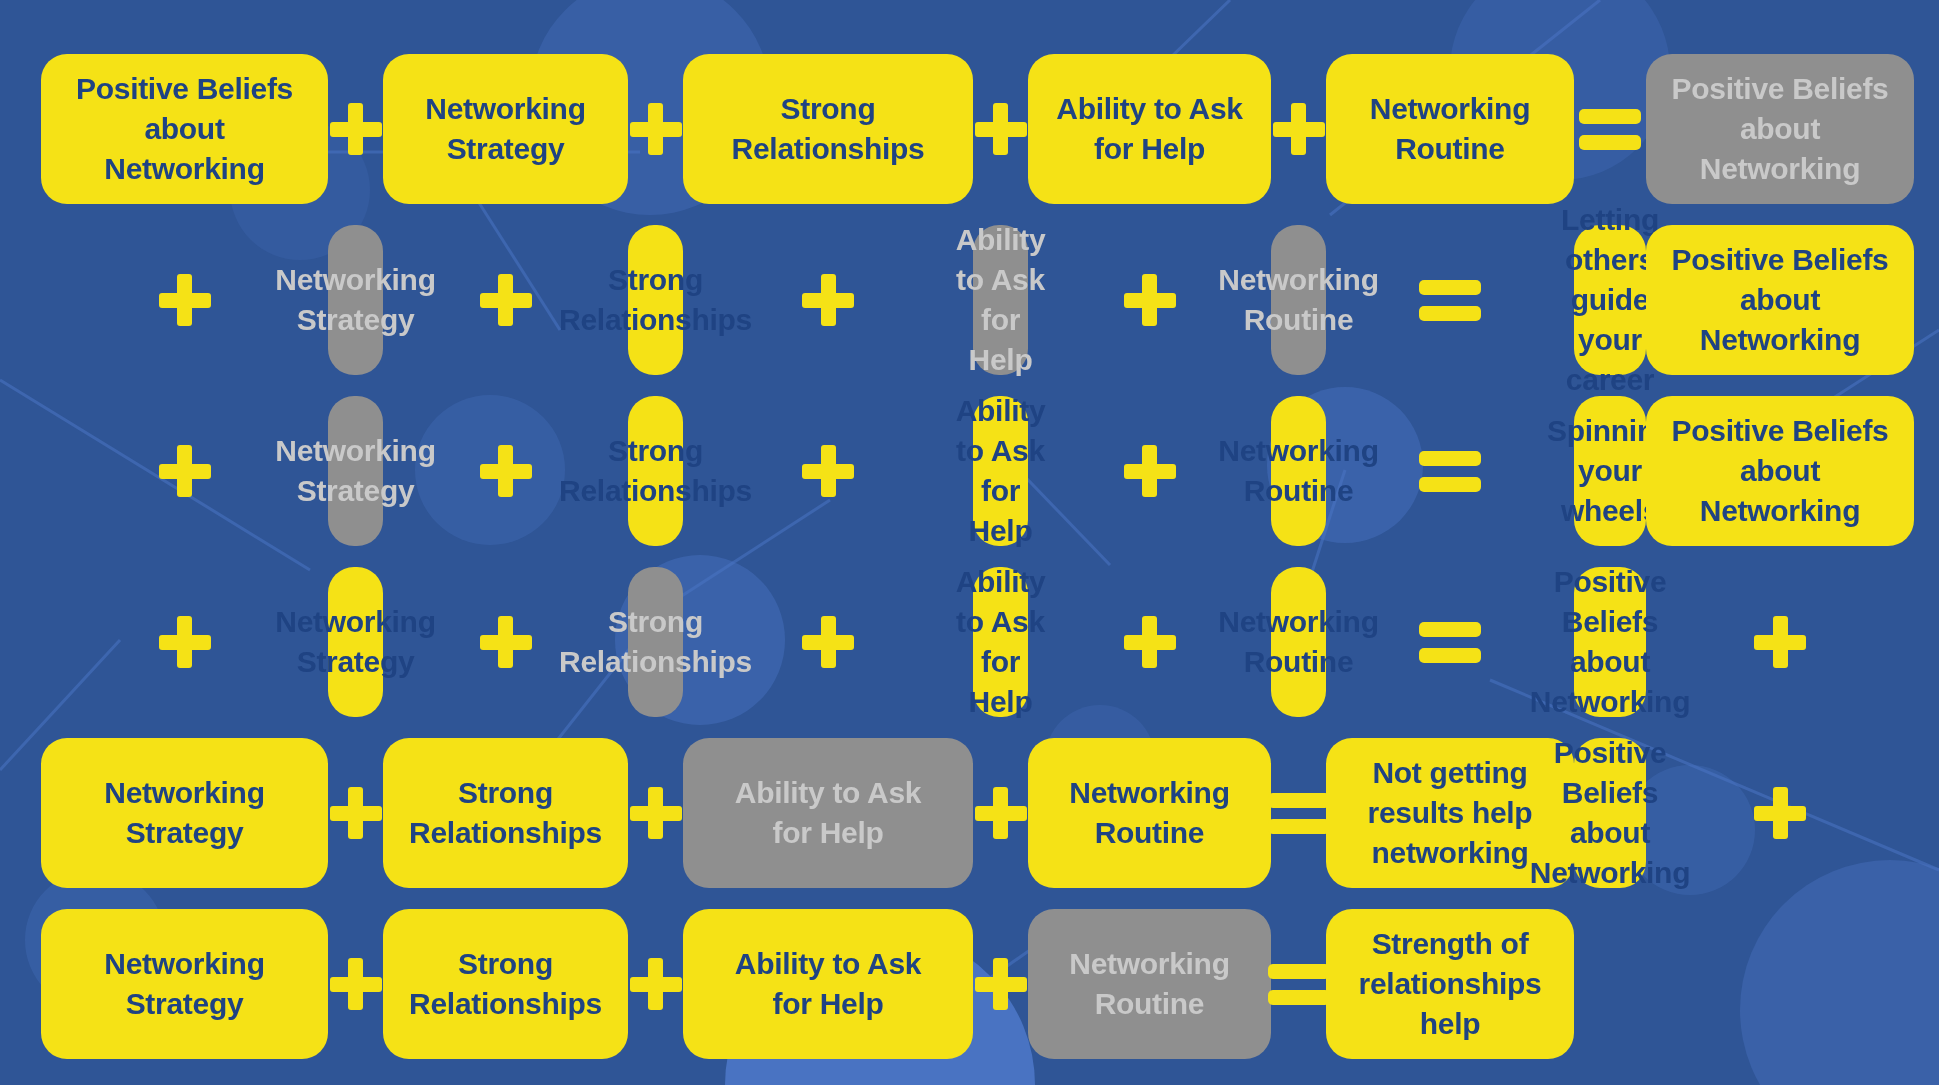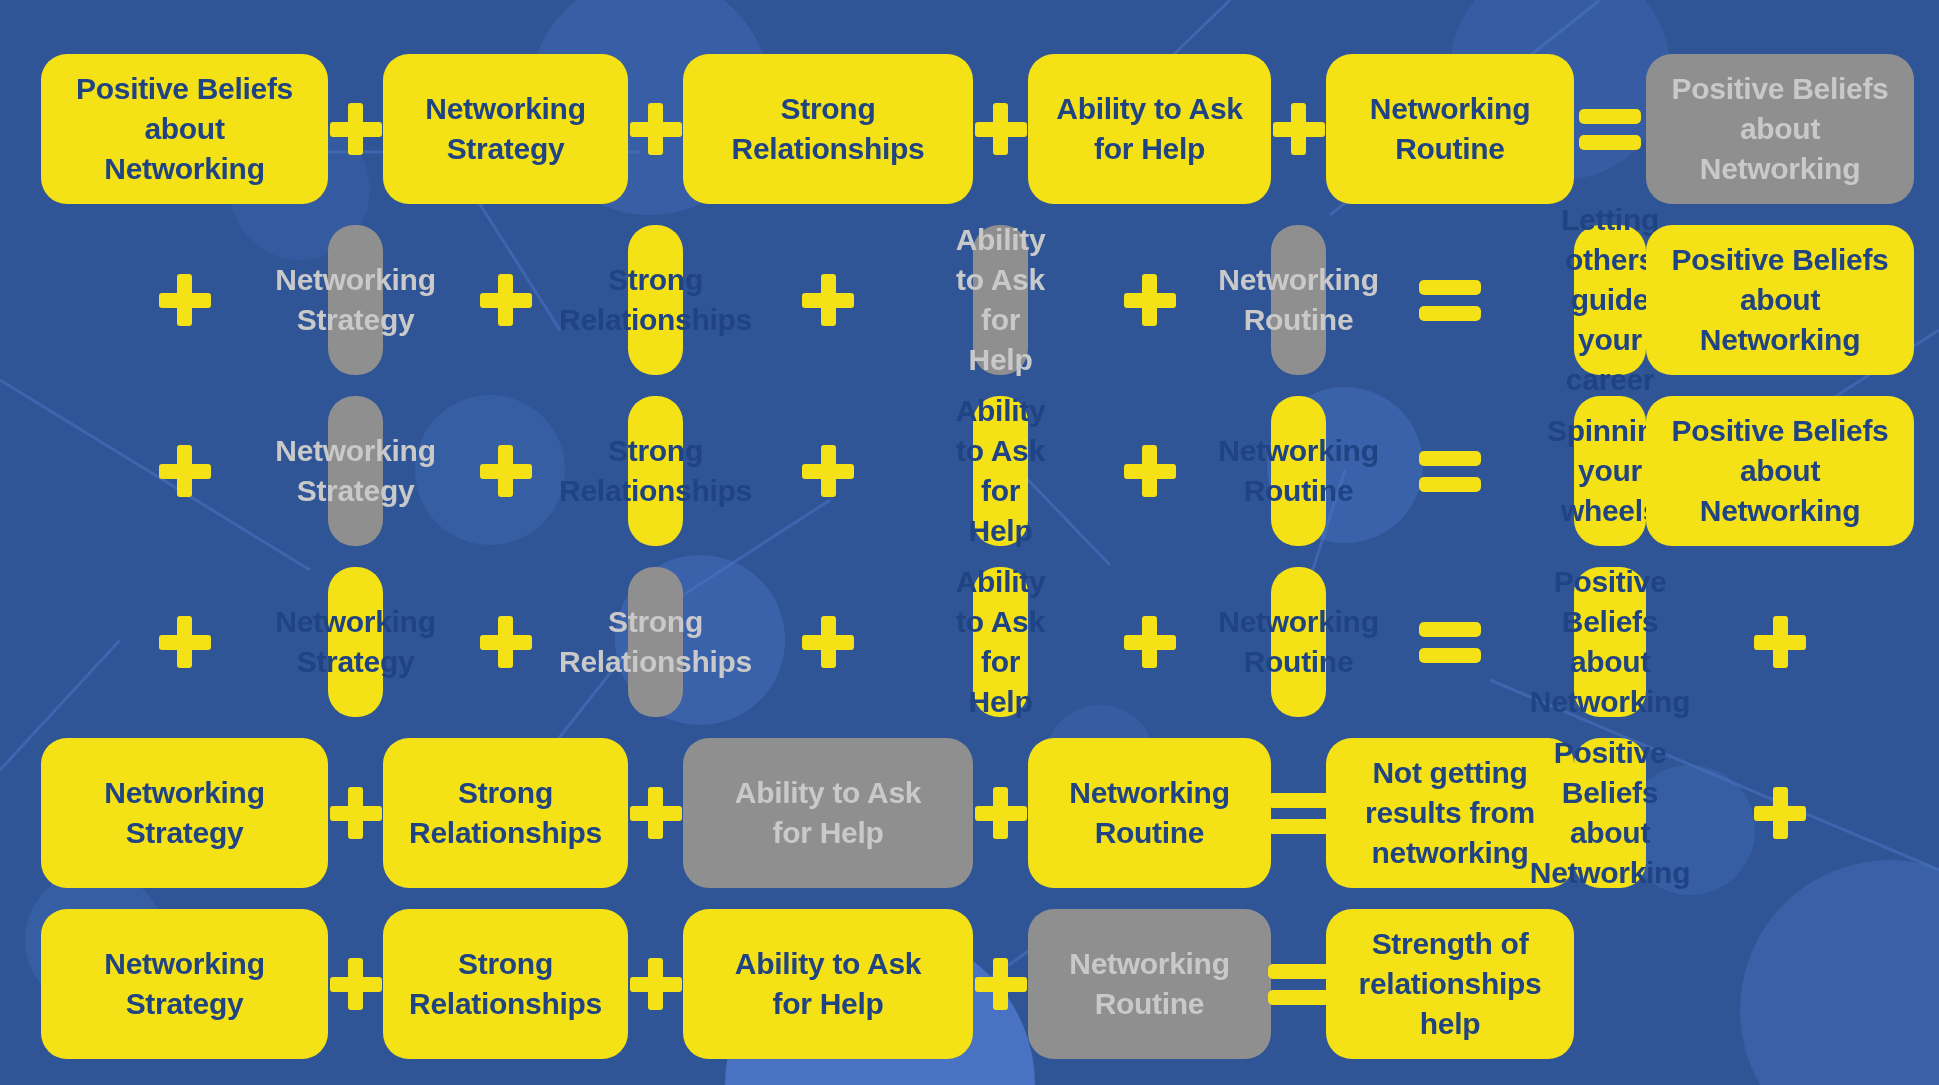--- a/index.html
+++ b/index.html
@@ -316,21 +316,21 @@
 Routine</span>
       </div>
       <div class="op">
         <span class="equals-shape">
           <i></i>
           <i></i>
         </span>
       </div>
       <div class="box active">
         <span class="box-label">Not getting
-results from
+results help
 networking</span>
       </div>
       <div class="box active">
         <span class="box-label">Positive
 Beliefs about
 Networking</span>
       </div>
       <div class="op">
         <span class="plus-shape"></span>
       </div>

